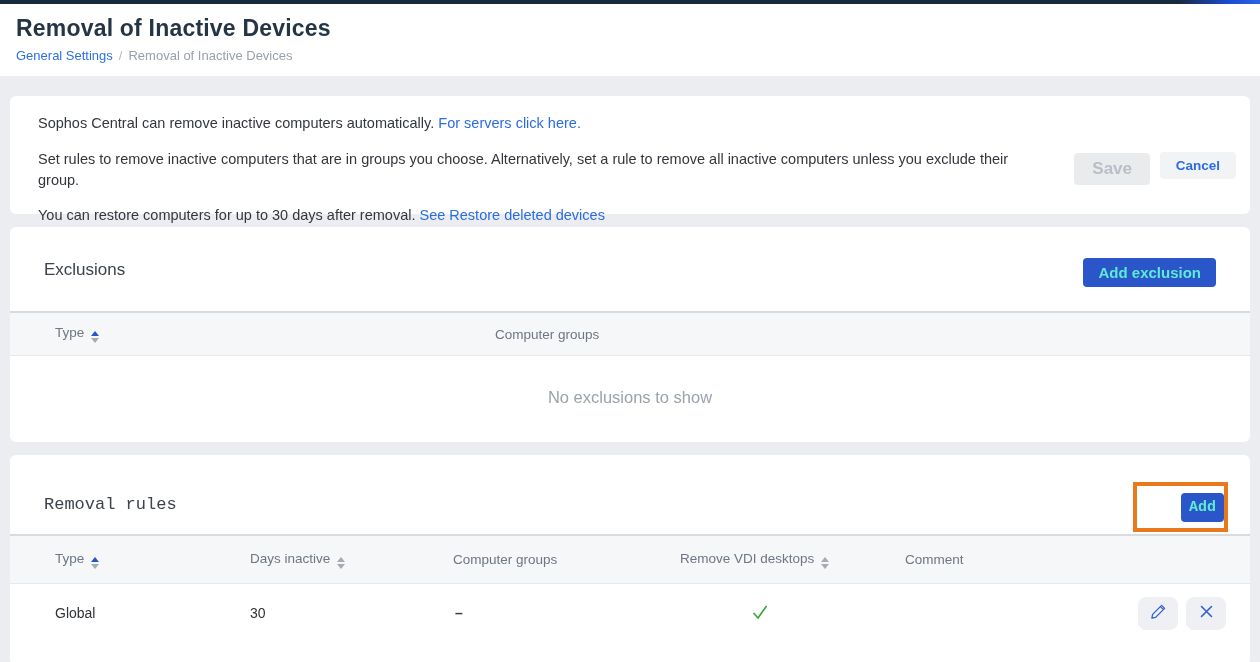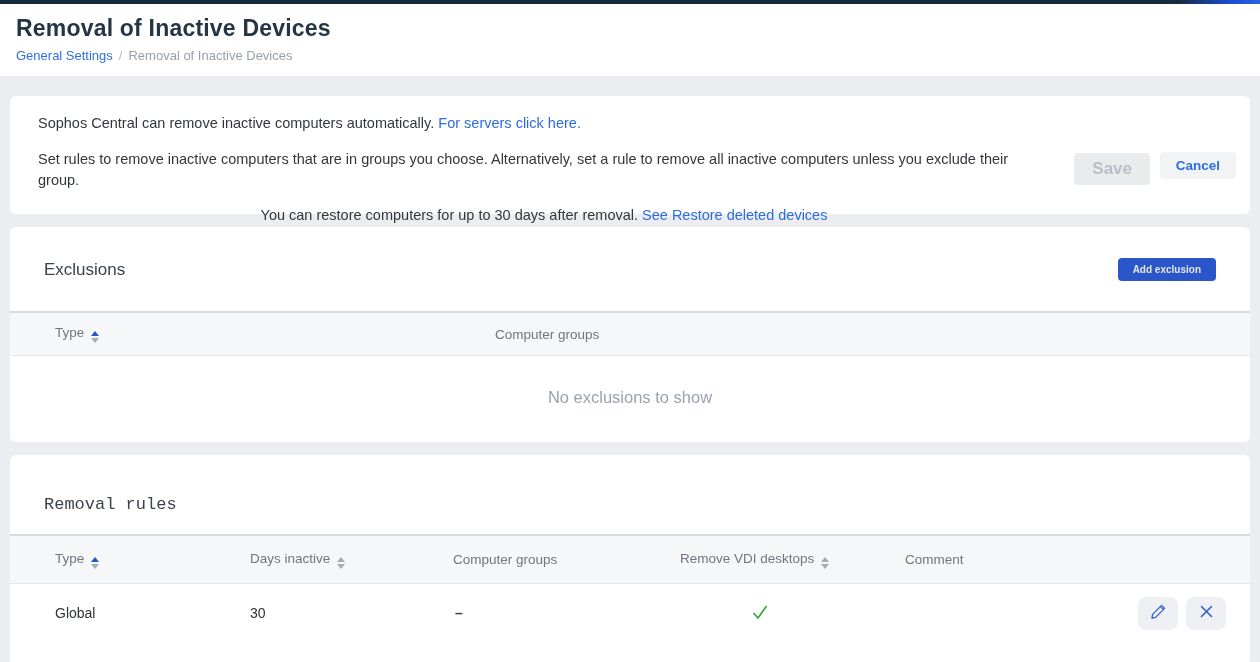--- a/index.html
+++ b/index.html
@@ -20,41 +20,41 @@
   .breadcrumb { margin-top:6px; font-size:13px; color:#99a0a9; }
   .breadcrumb a { color:#2f6fe4; text-decoration:none; cursor:pointer; }
   .breadcrumb .sep { margin:0 6px; color:#b3b8bf; }
   .breadcrumb .current { color:#99a0a9; }
 
   
   .panel { background:#ffffff; border-radius:6px; margin:0 10px; position:relative; }
   .panel-info { margin-top:20px; height:118px; padding:17px 200px 0 28px; }
   .panel-info p { margin:0; font-size:14.5px; color:#33373c; line-height:1.45; }
   .panel-info .p2 { margin-top:15px; max-width:1040px; }
-  .panel-info .p3 { margin-top:14px;text-align:center; }
+  .panel-info .p3 { margin-top:14px; }
   .panel-info a { color:#2b6de0; text-decoration:none; cursor:pointer; }
 
   .btn-save { position:absolute; top:57px; right:100px; border:none; border-radius:4px;
     background:#e9ebed; color:#b9bfc7; font-weight:700; font-size:17px;
     padding:6px 18px; font-family:inherit; }
   .btn-cancel { position:absolute; top:56px; right:14px; border:none; border-radius:4px;
     background:#f2f3f5; color:#2b6de0; font-weight:700; font-size:13.5px;
     padding:6px 16px; font-family:inherit; cursor:pointer; }
 
   .panel-section { margin-top:13px; }
   .panel-exclusions { height:215px; }
   .panel-removal { height:210px; margin-bottom:0; }
 
   .section-head { position:relative; height:84px; }
   .panel-removal .section-head { height:79px;font-family:Liberation Mono, monospace; }
   .section-title { position:absolute; left:34px; top:33px; font-size:17px; color:#3c434b; }
   .panel-removal .section-title { top:40px; }
 
-  .btn-primary { background:#2a56c9; color:#e5e5e5; border:none; border-radius:4px;
-    font-weight:700; font-size:10px; padding:6px 15px; font-family:inherit; cursor:pointer;margin-left:44px; }
+  .btn-primary { background:#2a56c9; color:#5eead4; border:none; border-radius:4px;
+    font-weight:700; font-size:15px; padding:6px 15px; font-family:inherit; cursor:pointer;margin-left:44px; }
   .btn-add-exclusion { position:absolute; right:34px; top:31px; }
   .highlight-box { position:absolute; right:22px; top:27px; width:95px; height:50px;
     border:4px solid #e8791d; display:flex; align-items:center; justify-content:center; }
   .btn-add { width:81px; padding:6px 0; }
 
   .table-head { display:grid; align-items:center;
     border-top:2px solid #d9dbde; border-bottom:1px solid #e7e9ec;
     background:#f6f7f9; color:#6e7681; font-weight:400; font-size:13.5px; padding-left:45px; }
   .table-head.excl { grid-template-columns:440px 1fr; height:45px; }
   .table-head.rules { grid-template-columns:195px 203px 227px 225px 185px 1fr; height:50px; }
@@ -110,20 +110,23 @@
     <div>
       <span>Computer groups</span>
     </div>
   </div>
   <div class="empty-state">No exclusions to show</div>
 </div>
 
 <div class="panel panel-section panel-removal">
   <div class="section-head">
     <div class="section-title">Removal rules</div>
+    <div class="highlight-box">
+      <button class="btn-primary btn-add">Add</button>
+    </div>
   </div>
   <div class="table-head rules">
     <div>
       <span>Type</span><span class="sort">
           <span class="tri up active"></span>
           <span class="tri down"></span>
         </span>
     </div>
     <div>
       <span>Days inactive</span><span class="sort">

